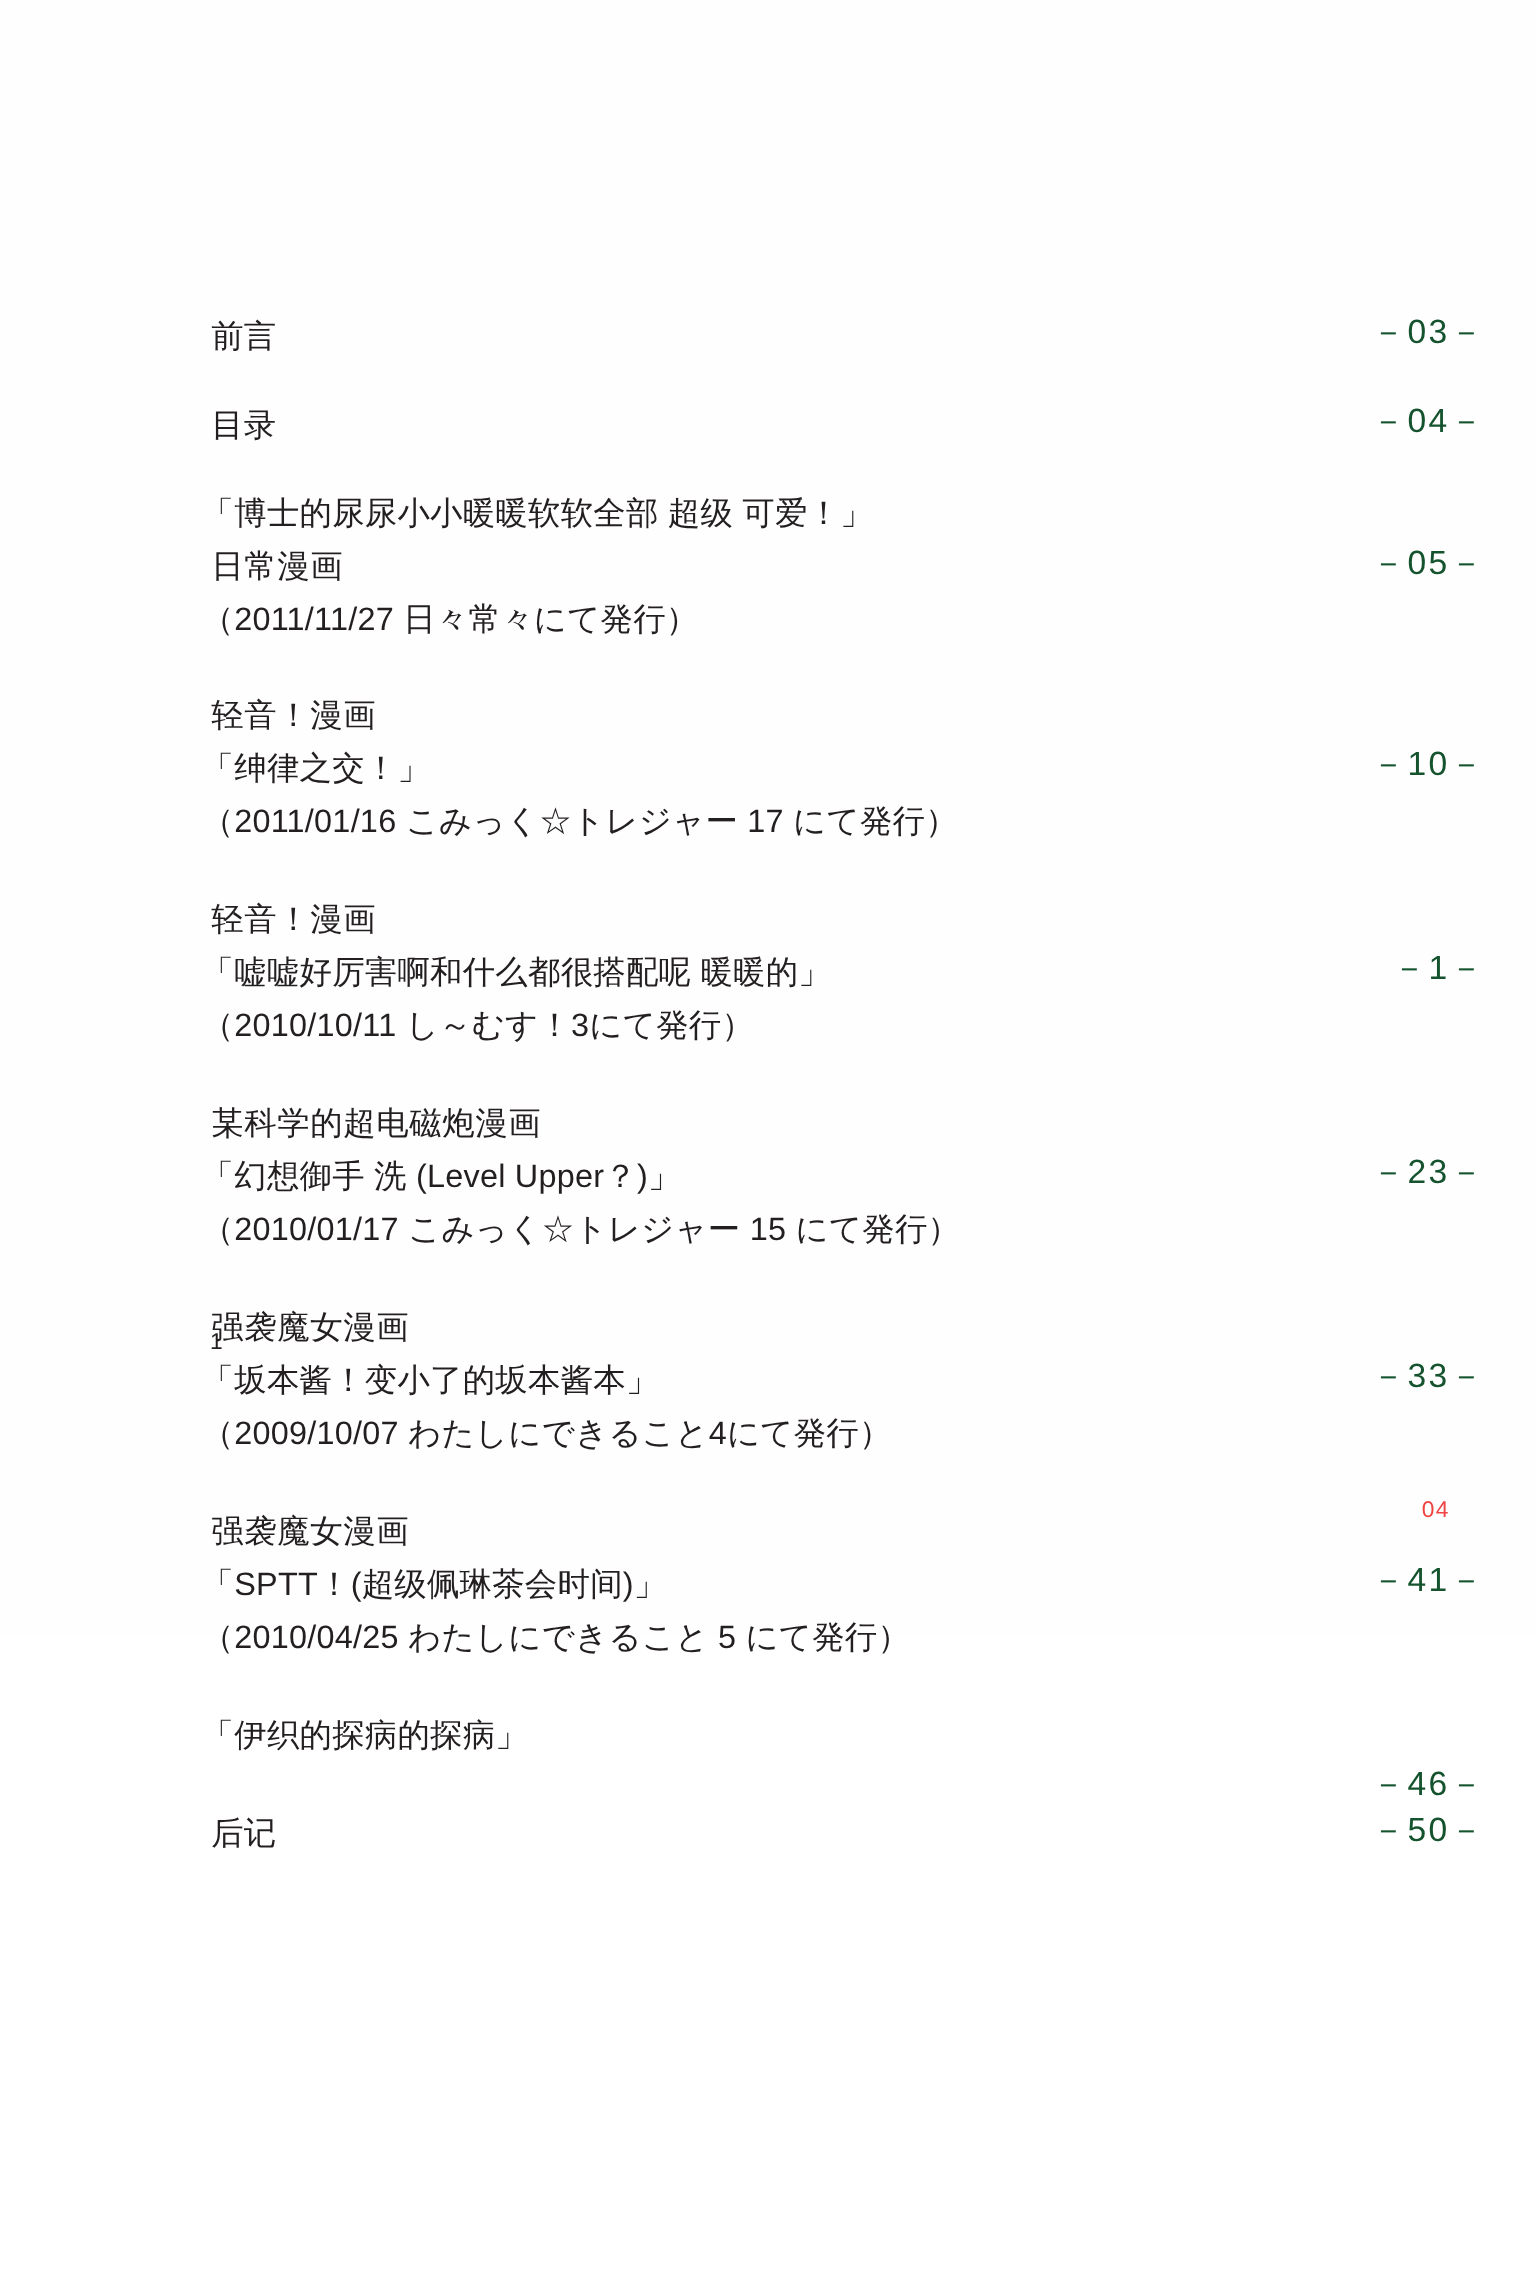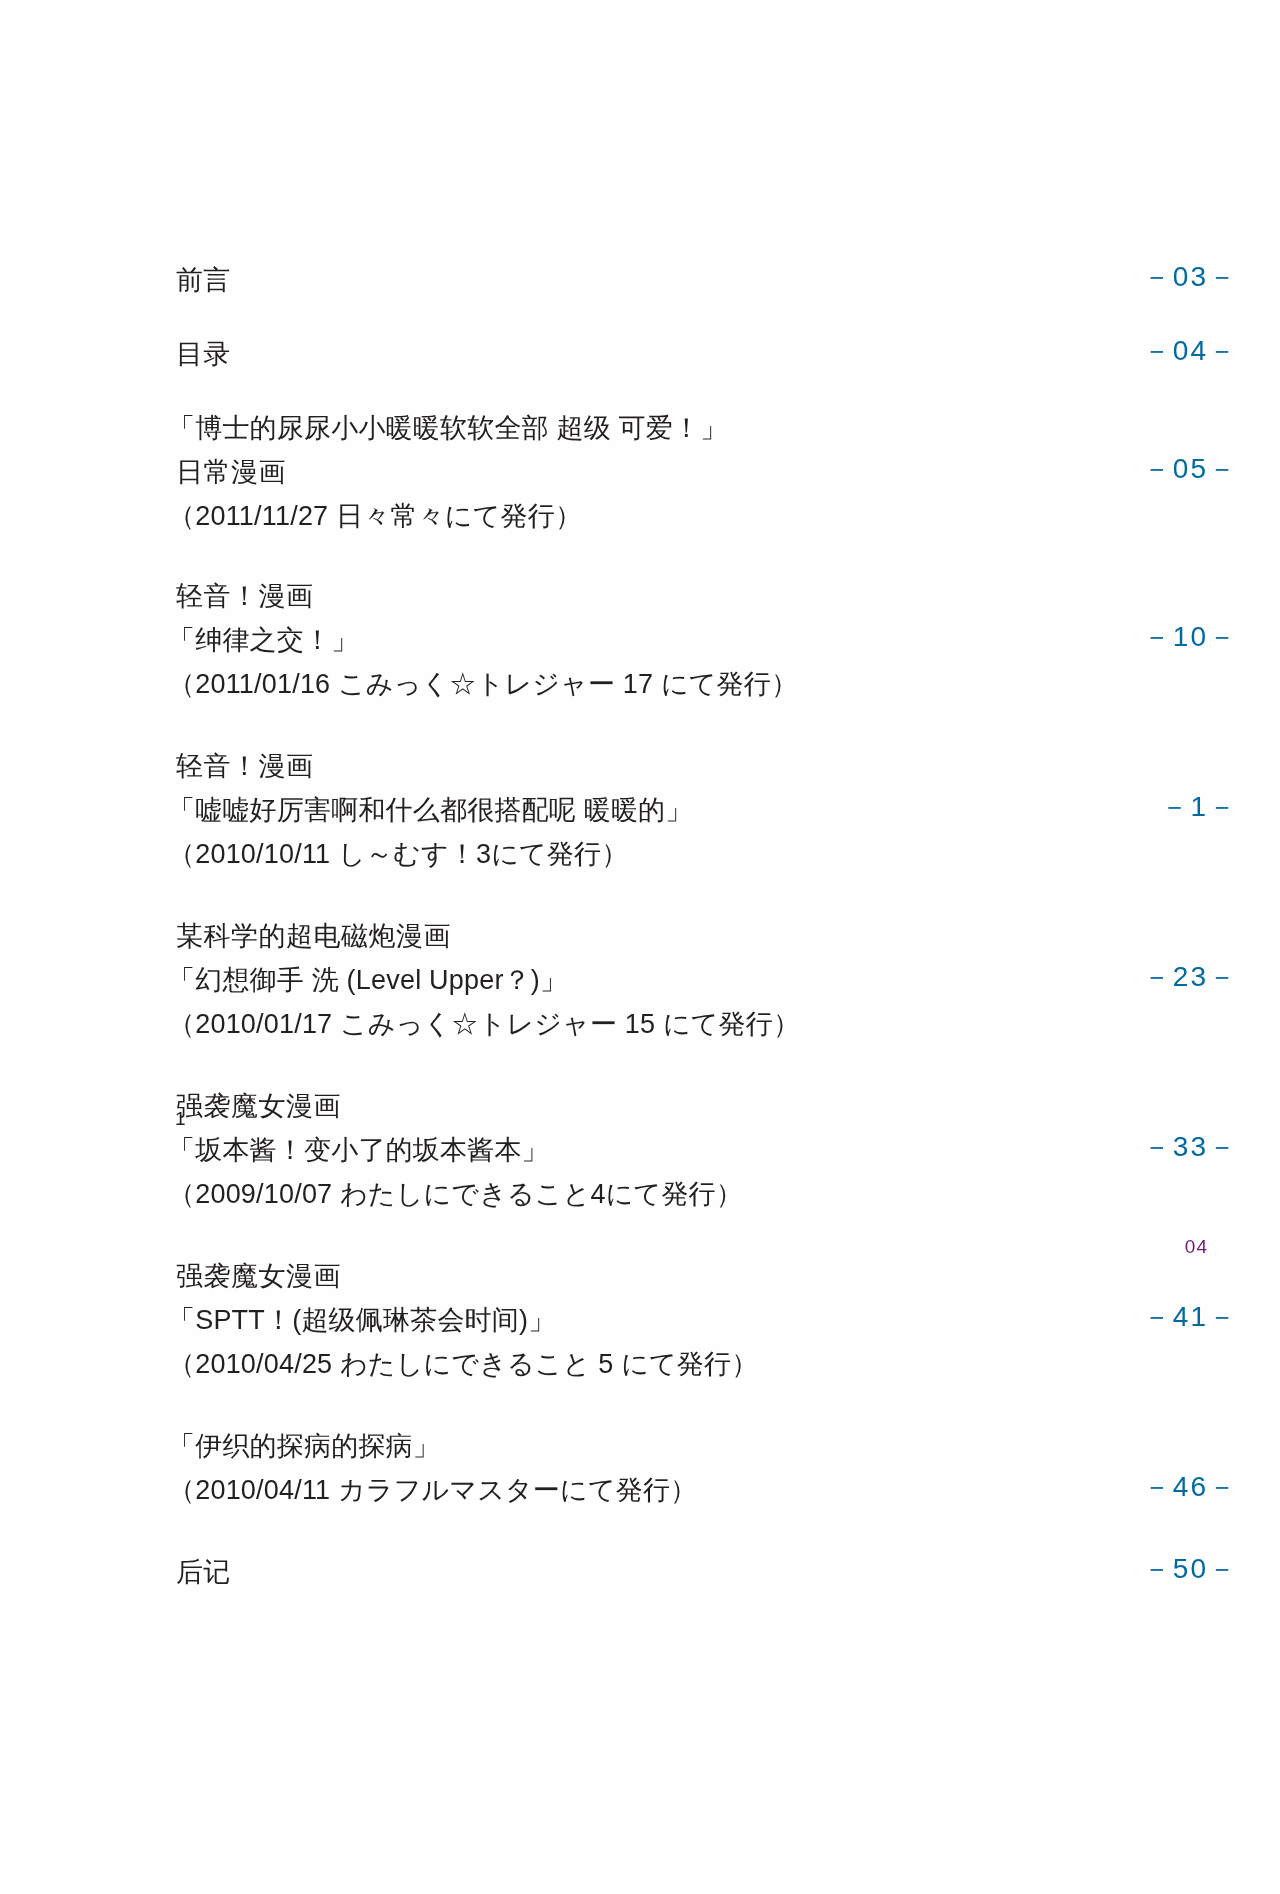--- a/index.html
+++ b/index.html
@@ -49,21 +49,21 @@
     letter-spacing: 0.2px;
   }
   .line.pub {
     letter-spacing: 0.2px;
   }
   .pagenum {
     position: absolute;
     right: -170px;
     font-size: 28px;
     letter-spacing: 2px;
-    color: #0369a1;
+    color: #14532d;
     white-space: nowrap;
     text-align: center;
   }
   .entry.simple {
     margin-bottom: 30px;
   }
   .entry.simple .line {
     padding-left: 8px;
   }
   
@@ -83,23 +83,23 @@
   .stray-mark {
     position: absolute;
     left: 175px;
     top: 1108px;
     font-size: 19px;
     color: #231f20;
   }
   .folio {
     position: absolute;
     right: 72px;
-    bottom: 106px;
+    bottom: 94px;
     font-size: 19px;
-    color: #701a75;
+    color: #ef4444;
     letter-spacing: 1px;
   }
 </style>
 </head>
 <body>
 
 <div class="page">
 
   <div class="toc">
 
@@ -167,21 +167,20 @@
         <div class="line cat">强袭魔女漫画</div>
         <div class="line title">「SPTT！(超级佩琳茶会时间)」</div>
         <div class="line pub">（2010/04/25 わたしにできること 5 にて発行）</div>
       </div>
       <div class="pagenum three-line">－41－</div>
     </div>
 
     <div class="entry e8">
       <div class="lines">
         <div class="line title">「伊织的探病的探病」</div>
-        <div class="line pub">（2010/04/11 カラフルマスターにて発行）</div>
       </div>
       <div class="pagenum three-line">－46－</div>
     </div>
 
     <div class="entry simple">
       <div class="lines">
         <div class="line title">后记</div>
       </div>
       <div class="pagenum one-line">－50－</div>
     </div>

